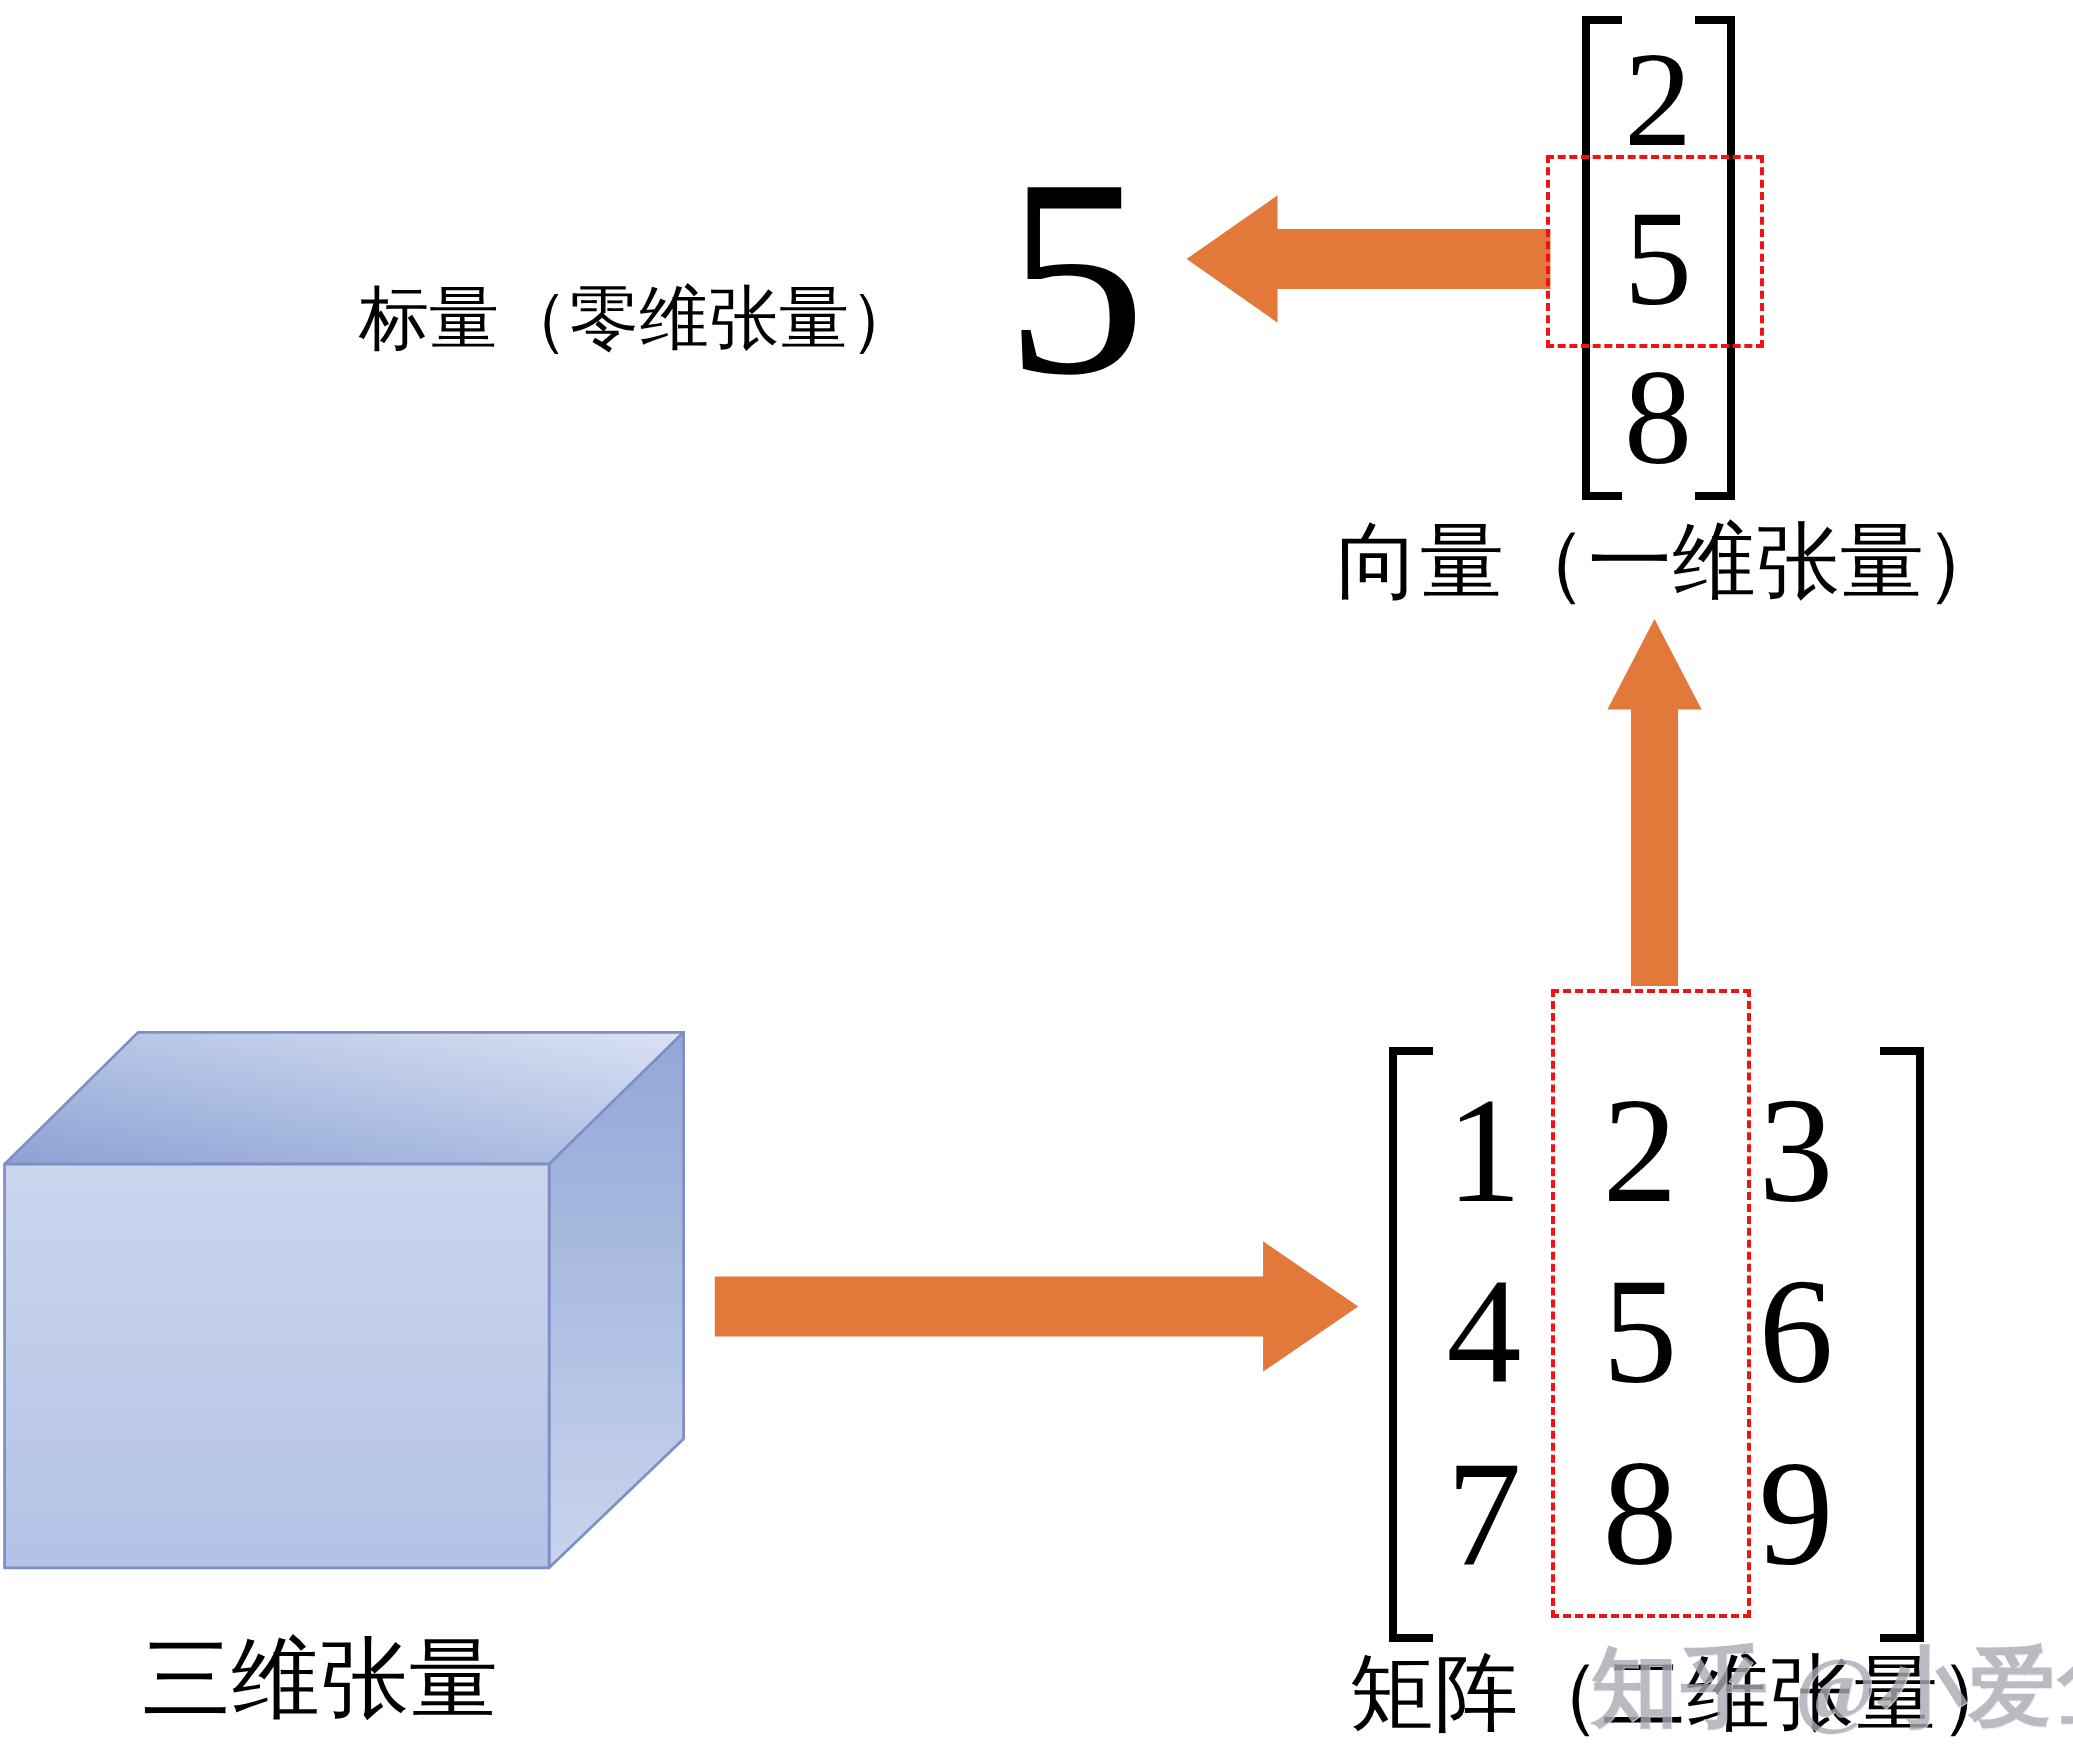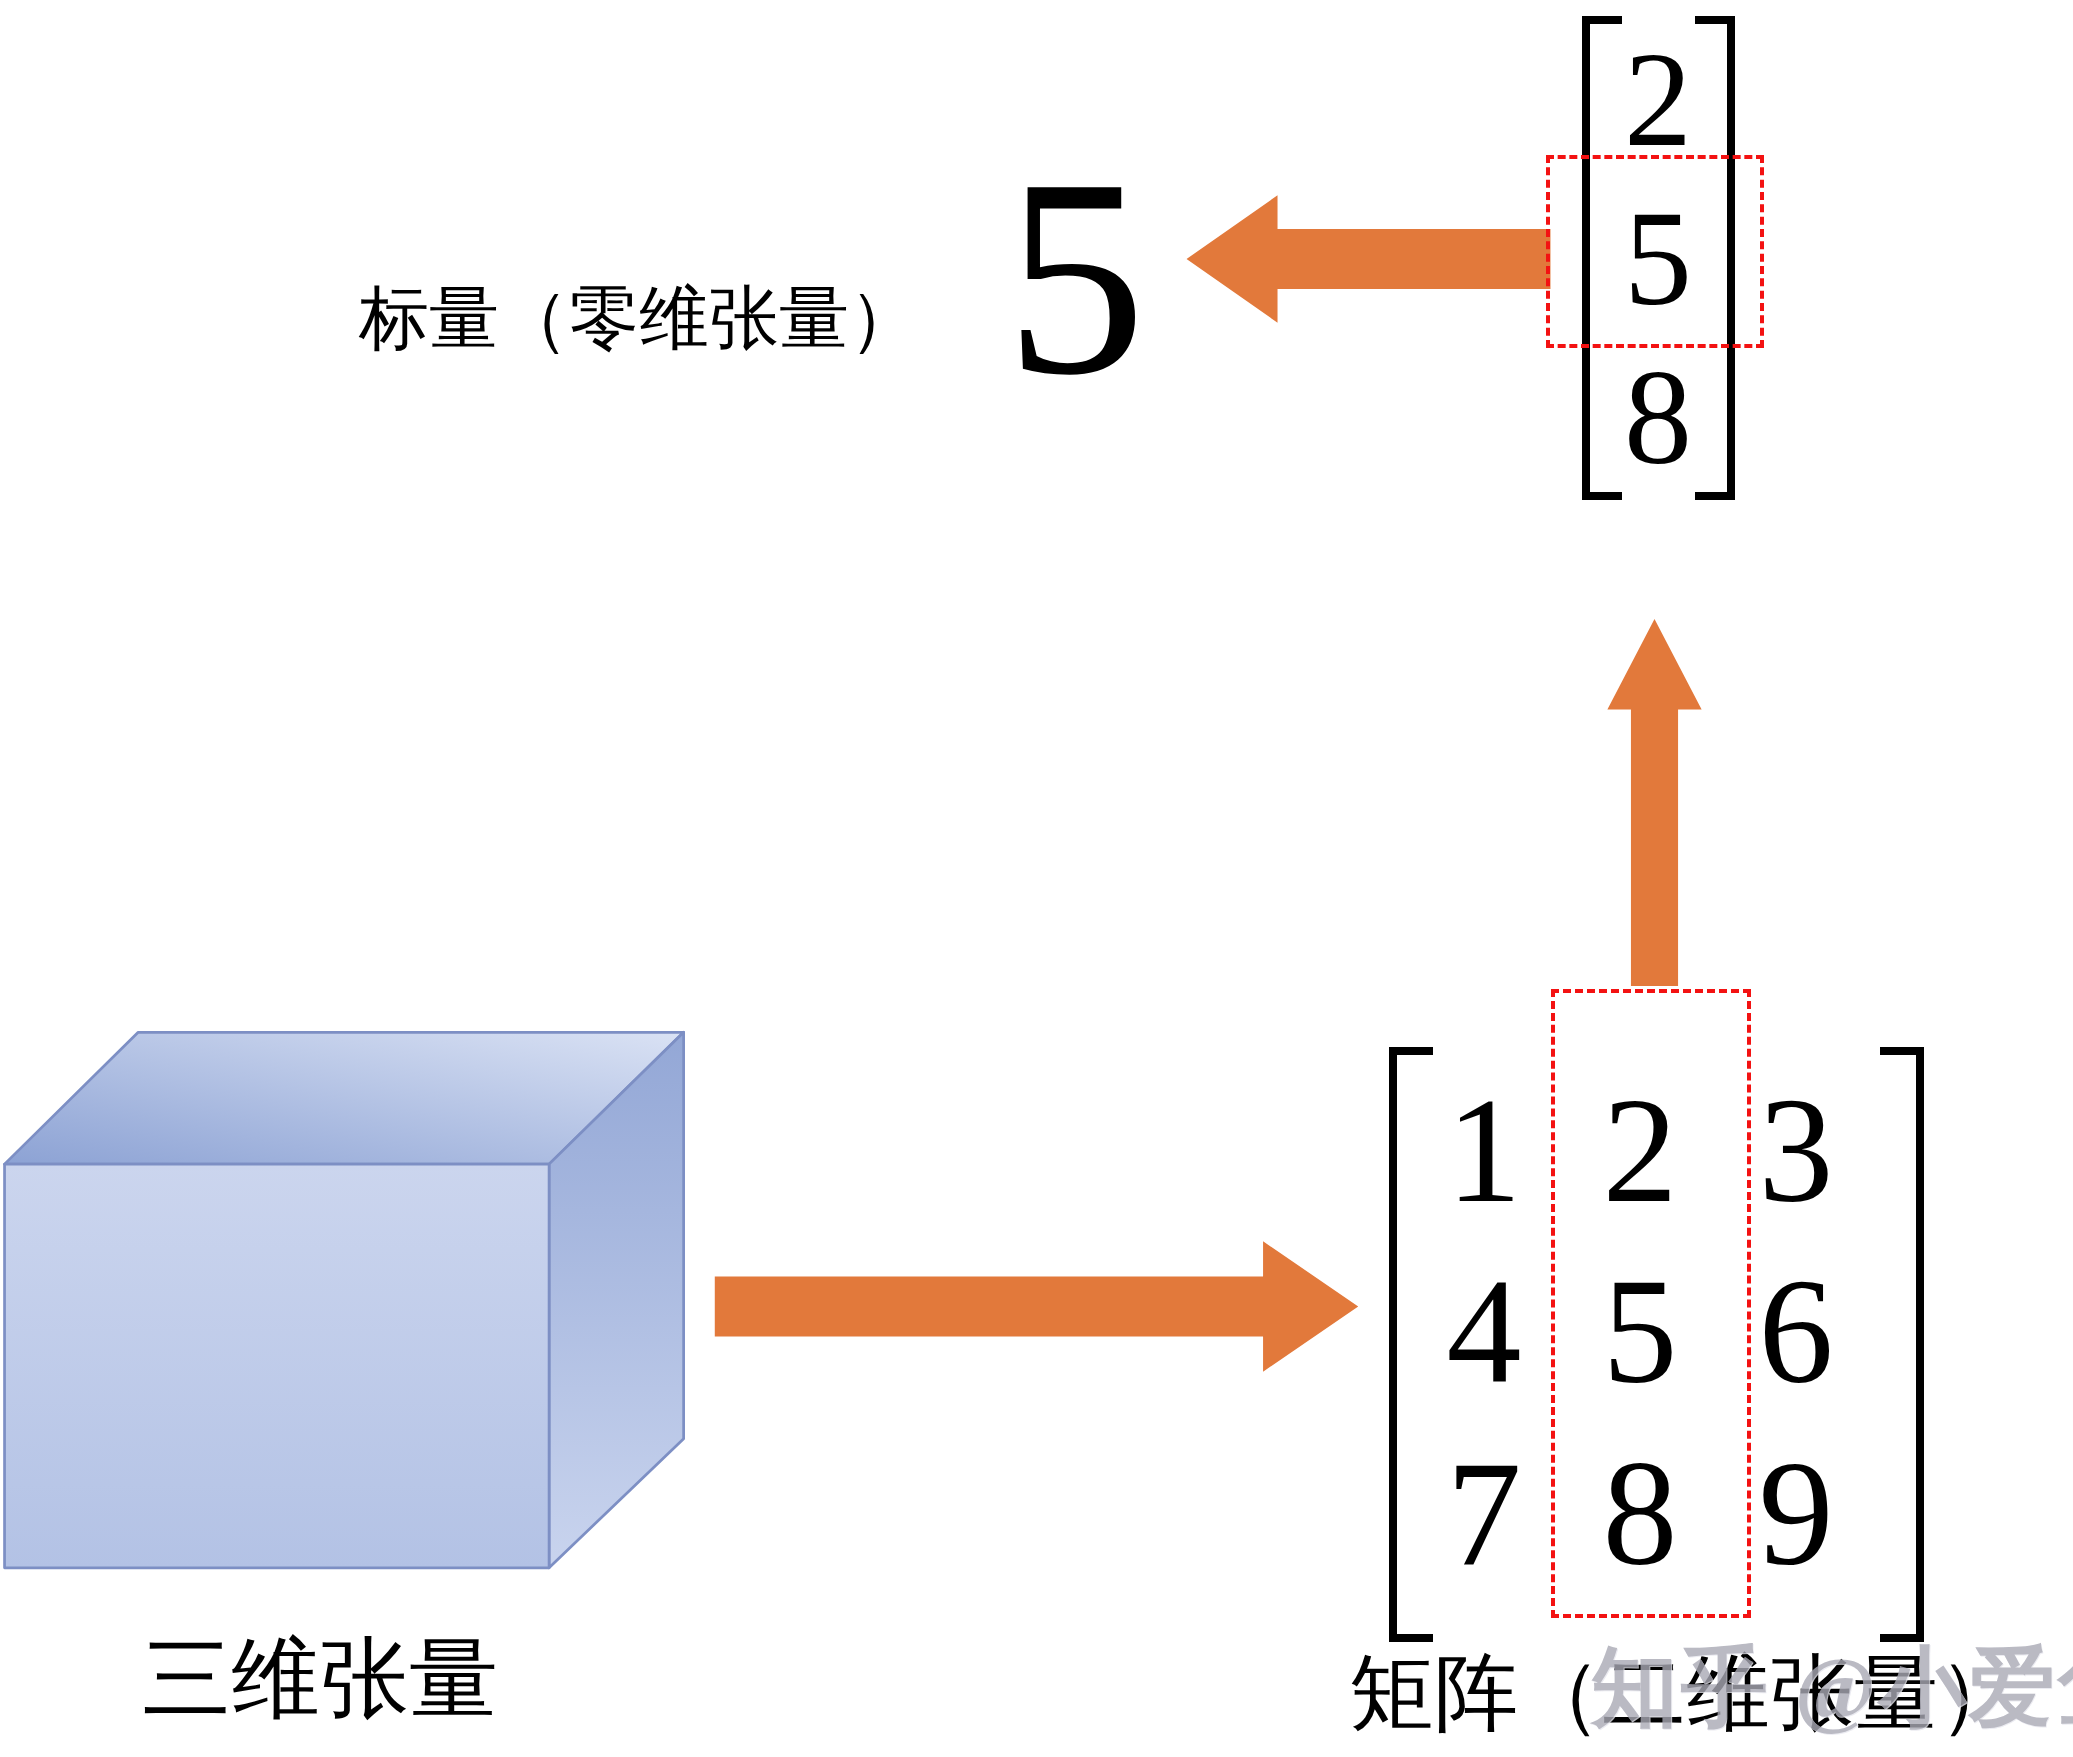--- a/index.html
+++ b/index.html
@@ -33,20 +33,21 @@
 
   <div class="bracket bl" style="left:1582px;top:16.4px;width:40px;height:484px;"></div>
   <div class="bracket br" style="left:1695px;top:16.4px;width:40px;height:484px;"></div>
   <div class="abs vec-col" style="left:1589px;top:20px;width:138px;height:476px;font-size:136px;">
     <span>2</span>
     <span>5</span>
     <span>8</span>
   </div>
   <div class="dashed" style="left:1546px;top:155px;width:218px;height:193px;"></div>
 
+  <div class="abs" style="left:1336px;top:520px;font-size:84px;">向量（一维张量）</div>
 
   <svg class="abs" style="left:1582px;top:614px;" width="145" height="377" viewBox="0 0 160 415">
     <polygon points="80,5 28,105 54,105 54,410 106,410 106,105 132,105" fill="#e2793b"></polygon>
   </svg>
 
   <div class="bracket bl" style="left:1389px;top:1047px;width:44px;height:595px;"></div>
   <div class="bracket br" style="left:1880px;top:1047px;width:44px;height:595px;"></div>
   <div class="abs mat-grid" style="left:1406px;top:1059px;width:468px;height:545px;font-size:150px;">
     <span>1</span>
     <span>2</span>

